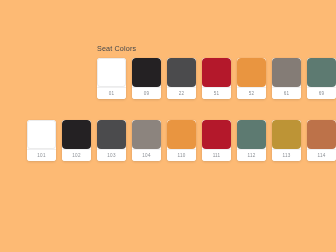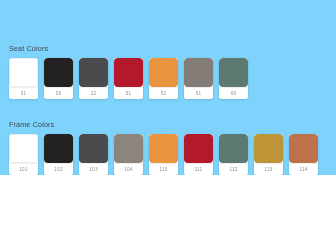--- a/index.html
+++ b/index.html
@@ -12,23 +12,24 @@
     background: #ffffff;
     font-family: "Liberation Sans", sans-serif;
     overflow: hidden;
     -webkit-font-smoothing: antialiased;
   }
 
   .page {
     width: 336px;
     height: 252px;
     position: relative;
-    background: #7dd3fc;
+    background: #fdba74;
     display: flex;
     flex-direction: column;
+    align-items: flex-end;
   }
 
   .top-spacer { height: 44px; flex: 0 0 44px; }
 
   .section {
     padding: 0 0 0 9px;
     box-sizing: border-box;
   }
 
   .section-title {
@@ -128,21 +129,20 @@
         <div class="swatch-card">
           <div class="swatch-chip" style="background: rgb(93, 122, 113);"></div>
           <div class="swatch-label">69</div>
         </div>
       </div>
   </div>
 
   <div class="row-gap"></div>
 
   <div class="section">
-    <div class="section-title">Frame Colors</div>
     <div class="swatch-row" id="row-frame">
         <div class="swatch-card">
           <div class="swatch-chip is-white"></div>
           <div class="swatch-label">101</div>
         </div>
         <div class="swatch-card">
           <div class="swatch-chip" style="background: rgb(36, 33, 35);"></div>
           <div class="swatch-label">102</div>
         </div>
         <div class="swatch-card">

